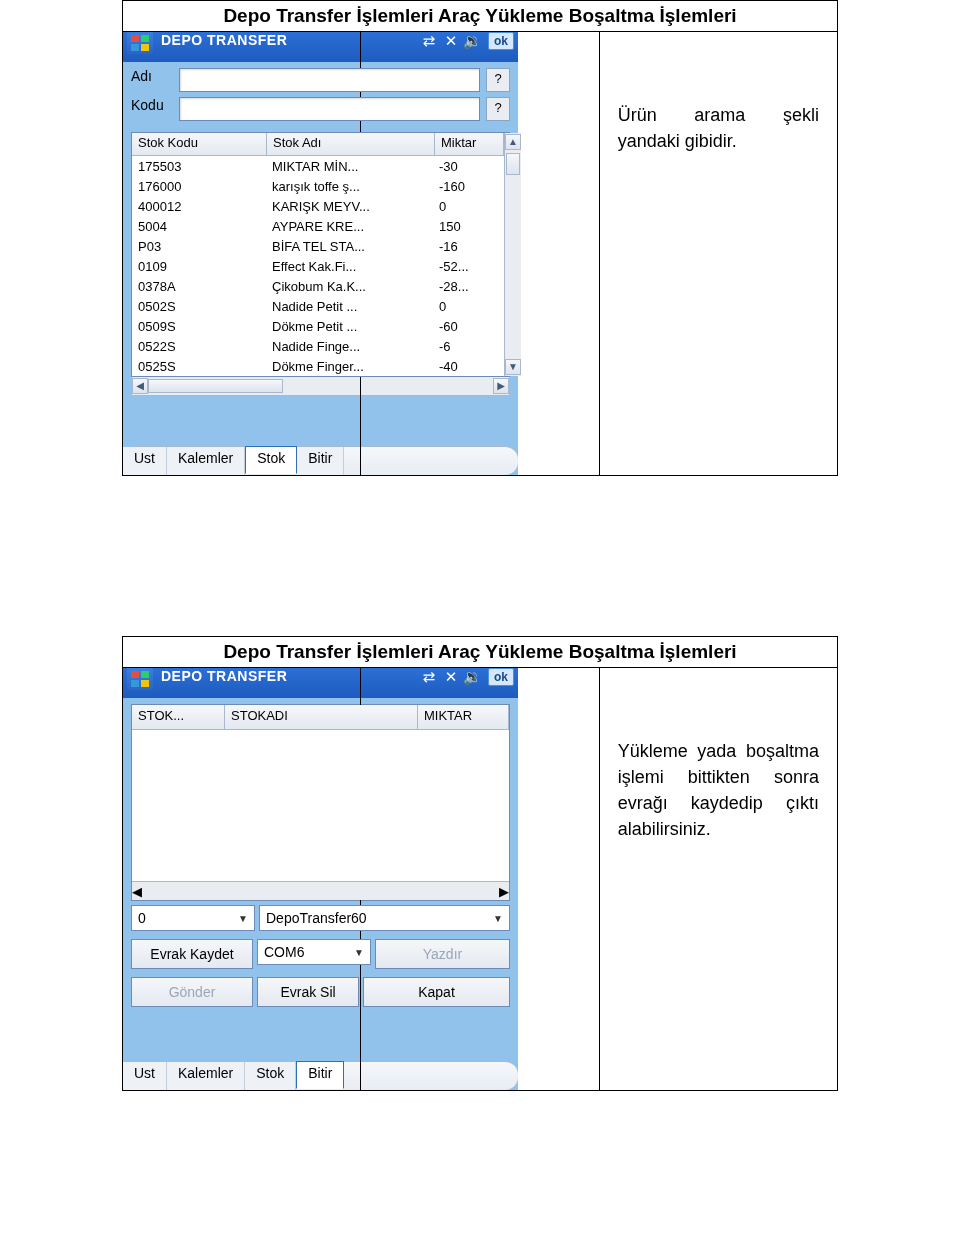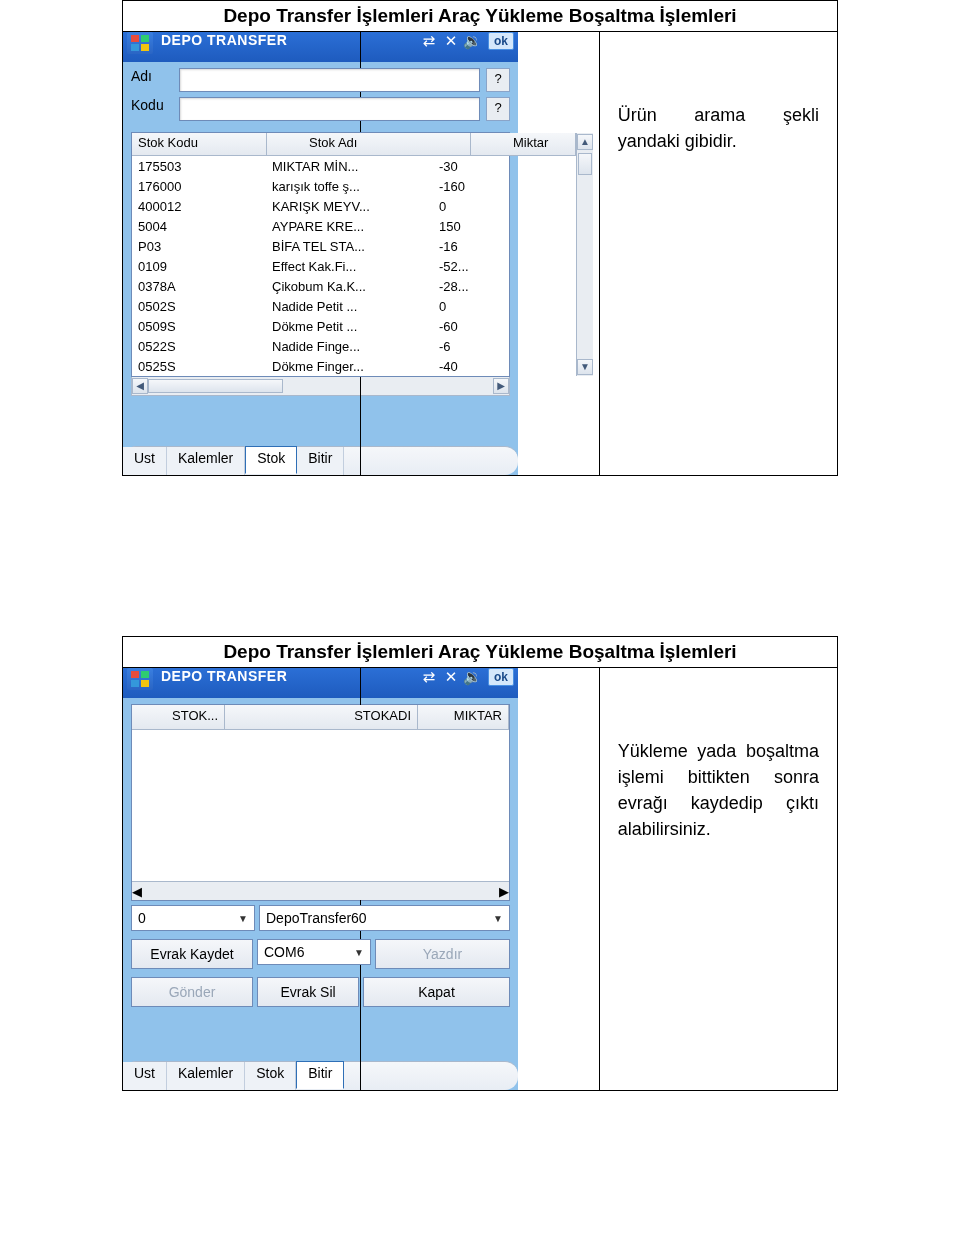--- a/index.html
+++ b/index.html
@@ -127,21 +127,20 @@
     border: 1px solid #6e8bb8;
     position: relative;
     display: flex;
   }
   .grid-main { flex: 1; }
   .grid-head {
     display: flex;
     height: 22px;
     background: linear-gradient(#f5f7fa,#e4e9f0);
     border-bottom: 1px solid #a9b8cc;
-    gap: 36px;
   }
   .gh {
     border-right: 1px solid #a9b8cc;
     padding: 2px 6px;
     font-size: 13px;
   }
   .grid-body { font-size: 13px; }
   .grow { display: flex; height: 20px; align-items: center; }
   .gc { padding: 0 6px; overflow: hidden; white-space: nowrap; text-overflow: clip; }
   .col-code { width: 122px; }
@@ -207,21 +206,21 @@
     position: relative;
     top: -1px;
   }
 
   
   .biggrid {
     margin: 6px 8px 0;
     background: #fff;
     border: 1px solid #6e8bb8;
     height: 195px;
-    display: flex; flex-direction: column; text-align: right;
+    display: flex; flex-direction: column;
   }
   .bighead {
     display: flex; height: 24px;
     background: linear-gradient(#f5f7fa,#e4e9f0);
     border-bottom: 1px solid #a9b8cc;
   }
   .bh {
     border-right: 1px solid #a9b8cc;
     padding: 3px 6px; font-size: 13px;
   }

